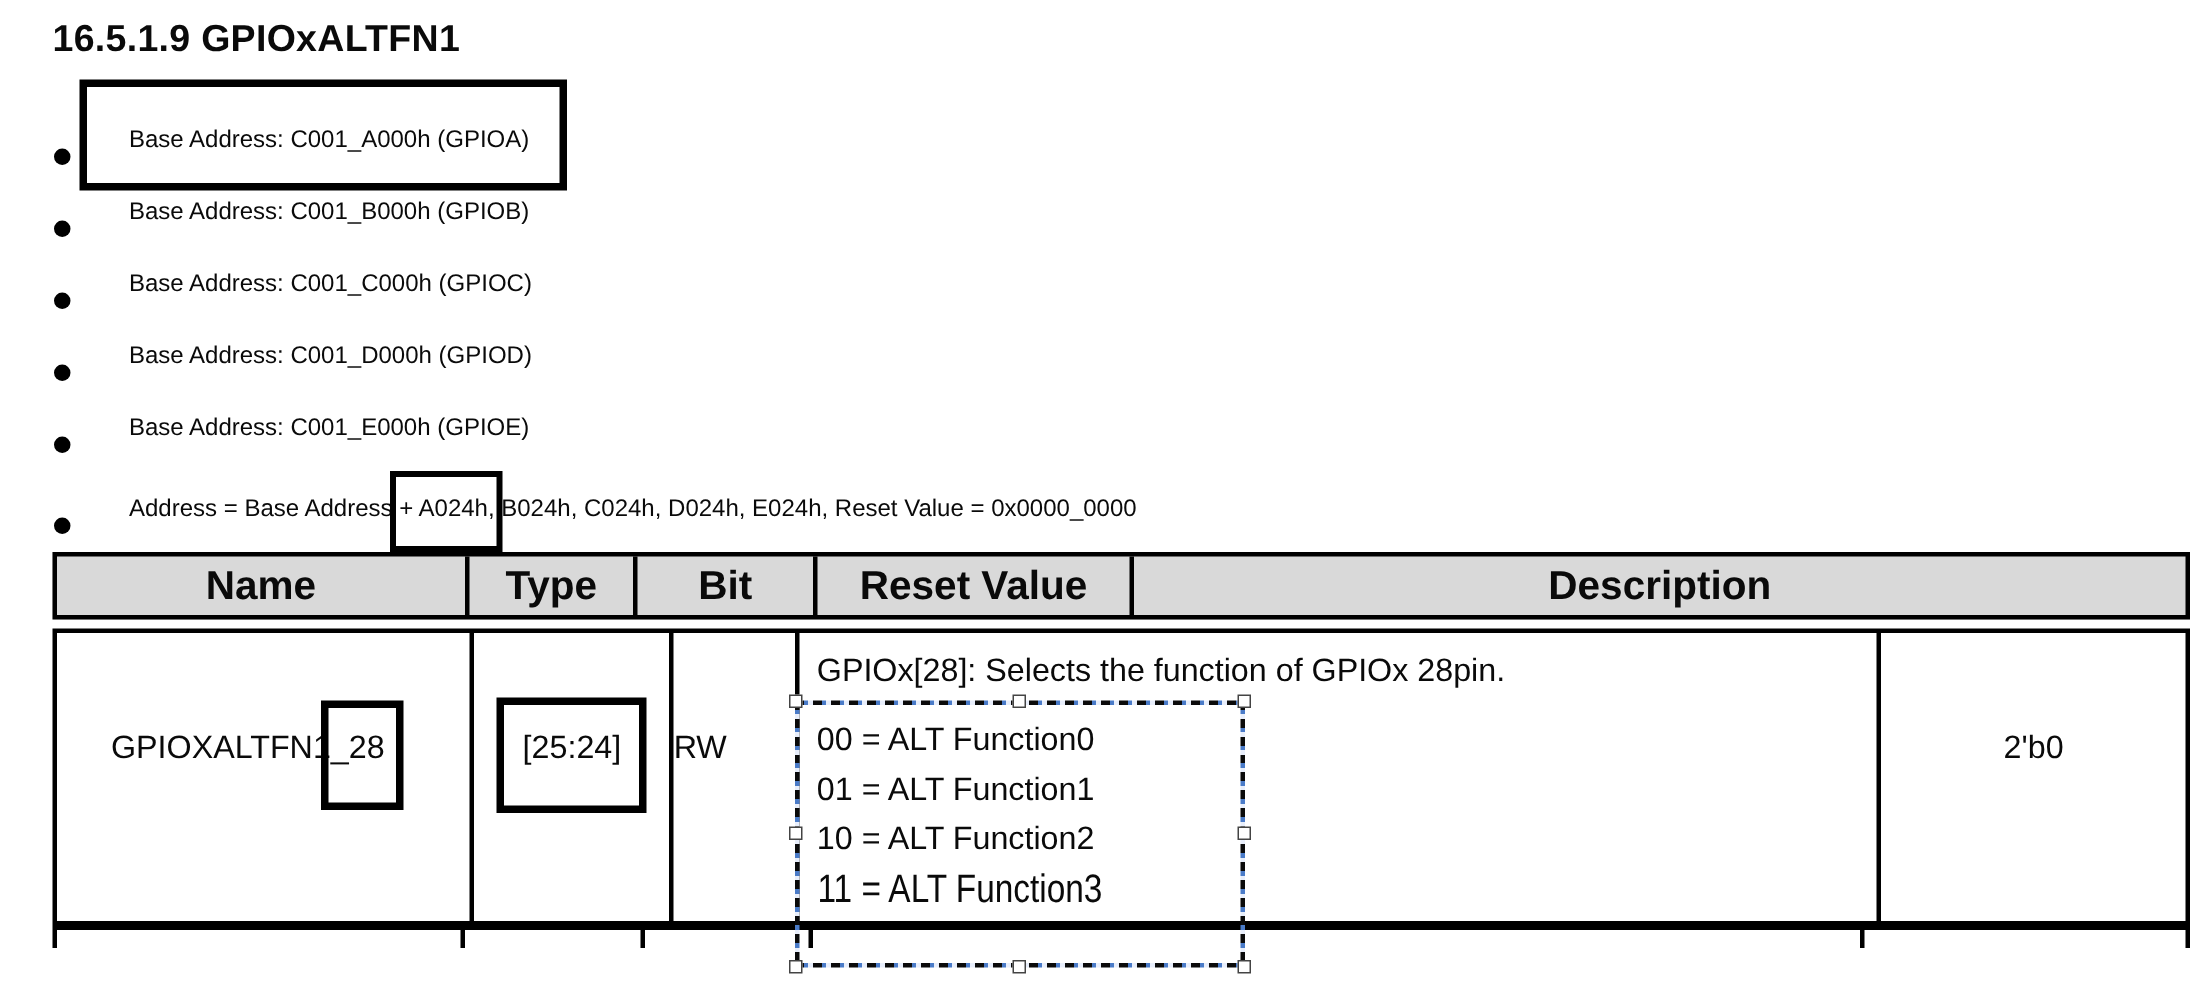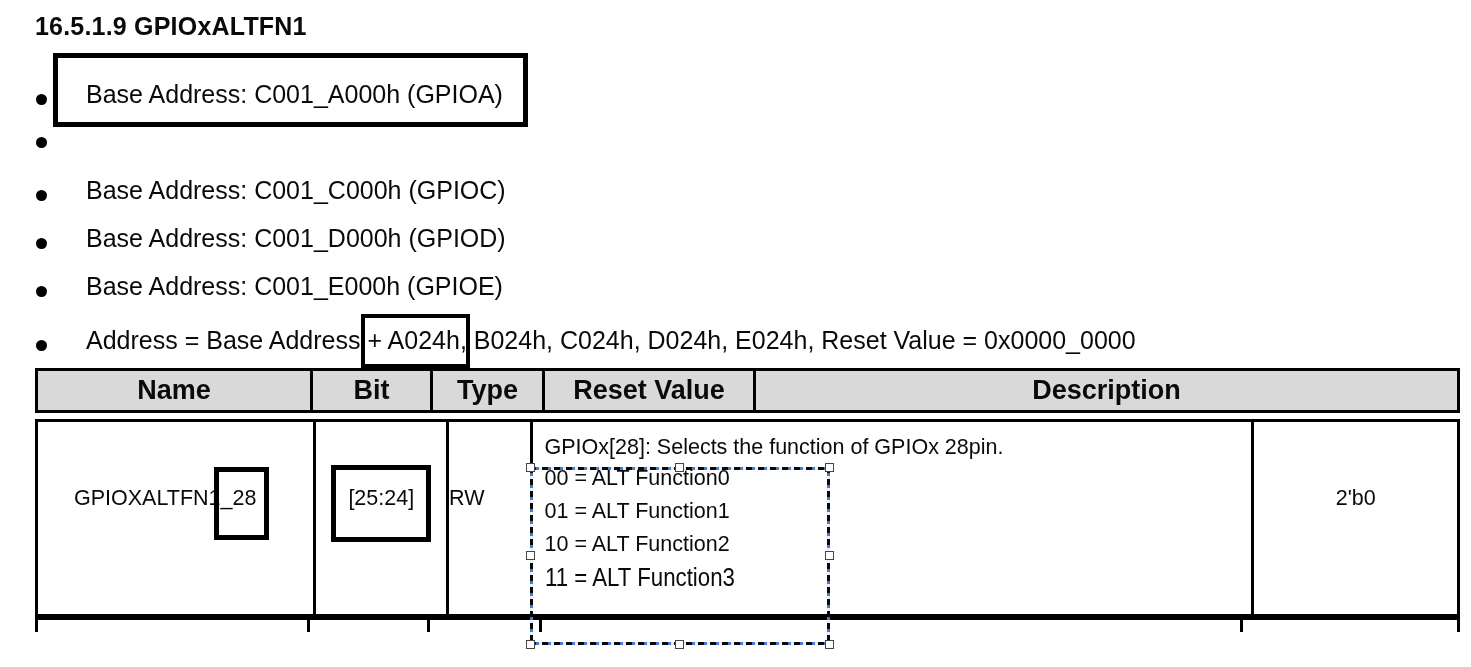--- a/index.html
+++ b/index.html
@@ -11,22 +11,22 @@
     font-family: "Liberation Sans", "DejaVu Sans", sans-serif;
     color: #0a0a0a;
     overflow: hidden;
   }
   .heading {
     position: absolute; left: 35px; top: 12px;
     font-size: 25px; font-weight: bold; letter-spacing: 0.2px;
   }
   .bullet {
     position: absolute; left: 36px;
-    display: flex; align-items: center;
-    font-size: 25px; line-height: 32px; white-space: nowrap;
+    display: flex; align-items: flex-end;
+    font-size: 16px; line-height: 32px; white-space: nowrap;
   }
   .dot {
     width: 11px; height: 11px; border-radius: 50%;
     background: #000; margin-top: 11px; flex: 0 0 auto;
   }
   .btext { margin-left: 39px; }
   
   .ibox { display: inline-block; border: 5px solid #000; vertical-align: baseline; }
   .box1 { padding: 20px 20px 12px 28px; margin: -25px -25px -17px -33px; }
   .abox { border-width: 4px; padding: 6px 6px 8px 2px;  margin: -10px -10px -12px -6px; }
@@ -52,21 +52,21 @@
   .tbl-body .cell { border-right: 3px solid #000; }
   .tbl-body .cell:last-child { border-right: none; }
   .c-name { width: 272px; display:flex; align-items:center; padding-left: 16px;
             font-size: 21.5px; white-space: nowrap; margin-left: 20px; }
   .c-bit  { width: 140px; display:flex; align-items:center; justify-content:center; font-size: 21.5px; }
   .c-type { width: 88px; display:flex; align-items:center; font-size: 21.5px; }
   .c-desc { width: 762px; padding: 10px 0 0 12px; font-size: 21.5px; }
   .c-reset{ width: 214px; display:flex; align-items:center; justify-content:center; font-size: 21.5px; }
   .c-name, .c-bit, .c-type, .c-reset { padding-bottom: 40px; }
   .desc-line1 { line-height: 30px; white-space: nowrap; }
-  .opts { }
+  .opts { margin-top: 15px; }
   .opt  { line-height: 33px; white-space: nowrap; }
   .opt-alt {
     font-size: 26.5px;
     transform: scaleX(0.84); transform-origin: 0 50%;
   }
   
   .tbl-stub { position: absolute; left: 35px; top: 620px; width: 1425px; height: 12px; }
   .tbl-stub .vline { position: absolute; top: 0; width: 3px; height: 12px; background: #000; }
 
   
@@ -91,20 +91,21 @@
 
   <div class="heading">16.5.1.9 GPIOxALTFN1</div>
 
   <div class="bullet" style="top:78px">
     <span class="dot"></span>
     <span class="btext"><span class="ibox box1"><span>Base Address: C001_A000h (GPIOA)</span></span></span>
   </div>
 
   <div class="bullet" style="top:126px">
     <span class="dot"></span>
+    <span class="btext">Base Address: C001_B000h (GPIOB)</span>
   </div>
 
   <div class="bullet" style="top:174px">
     <span class="dot"></span>
     <span class="btext">Base Address: C001_C000h (GPIOC)</span>
   </div>
 
   <div class="bullet" style="top:222px">
     <span class="dot"></span>
     <span class="btext">Base Address: C001_D000h (GPIOD)</span>
@@ -115,22 +116,22 @@
     <span class="btext">Base Address: C001_E000h (GPIOE)</span>
   </div>
 
   <div class="bullet" style="top:324px">
     <span class="dot"></span>
     <span class="btext"><span>Address = Base Address </span><span class="ibox abox"><span>+ A024h</span></span><span>, B024h, C024h, D024h, E024h, Reset Value = 0x0000_0000</span></span>
   </div>
 
   <div class="tbl-header">
     <div class="hcell" style="width:275px">Name</div>
+    <div class="hcell" style="width:112px">Type</div>
     <div class="hcell" style="width:120px">Bit</div>
-    <div class="hcell" style="width:112px">Type</div>
     <div class="hcell" style="width:211px">Reset Value</div>
     <div class="hcell" style="width:701px">Description</div>
   </div>
 
   <div class="tbl-body">
     <div class="cell c-name">
       <span><span>GPIOXALTFN1</span><span class="ibox nbox"><span>_28</span></span></span>
     </div>
     <div class="cell c-bit">
       <span class="ibox bbox"><span>[25:24]</span></span>

